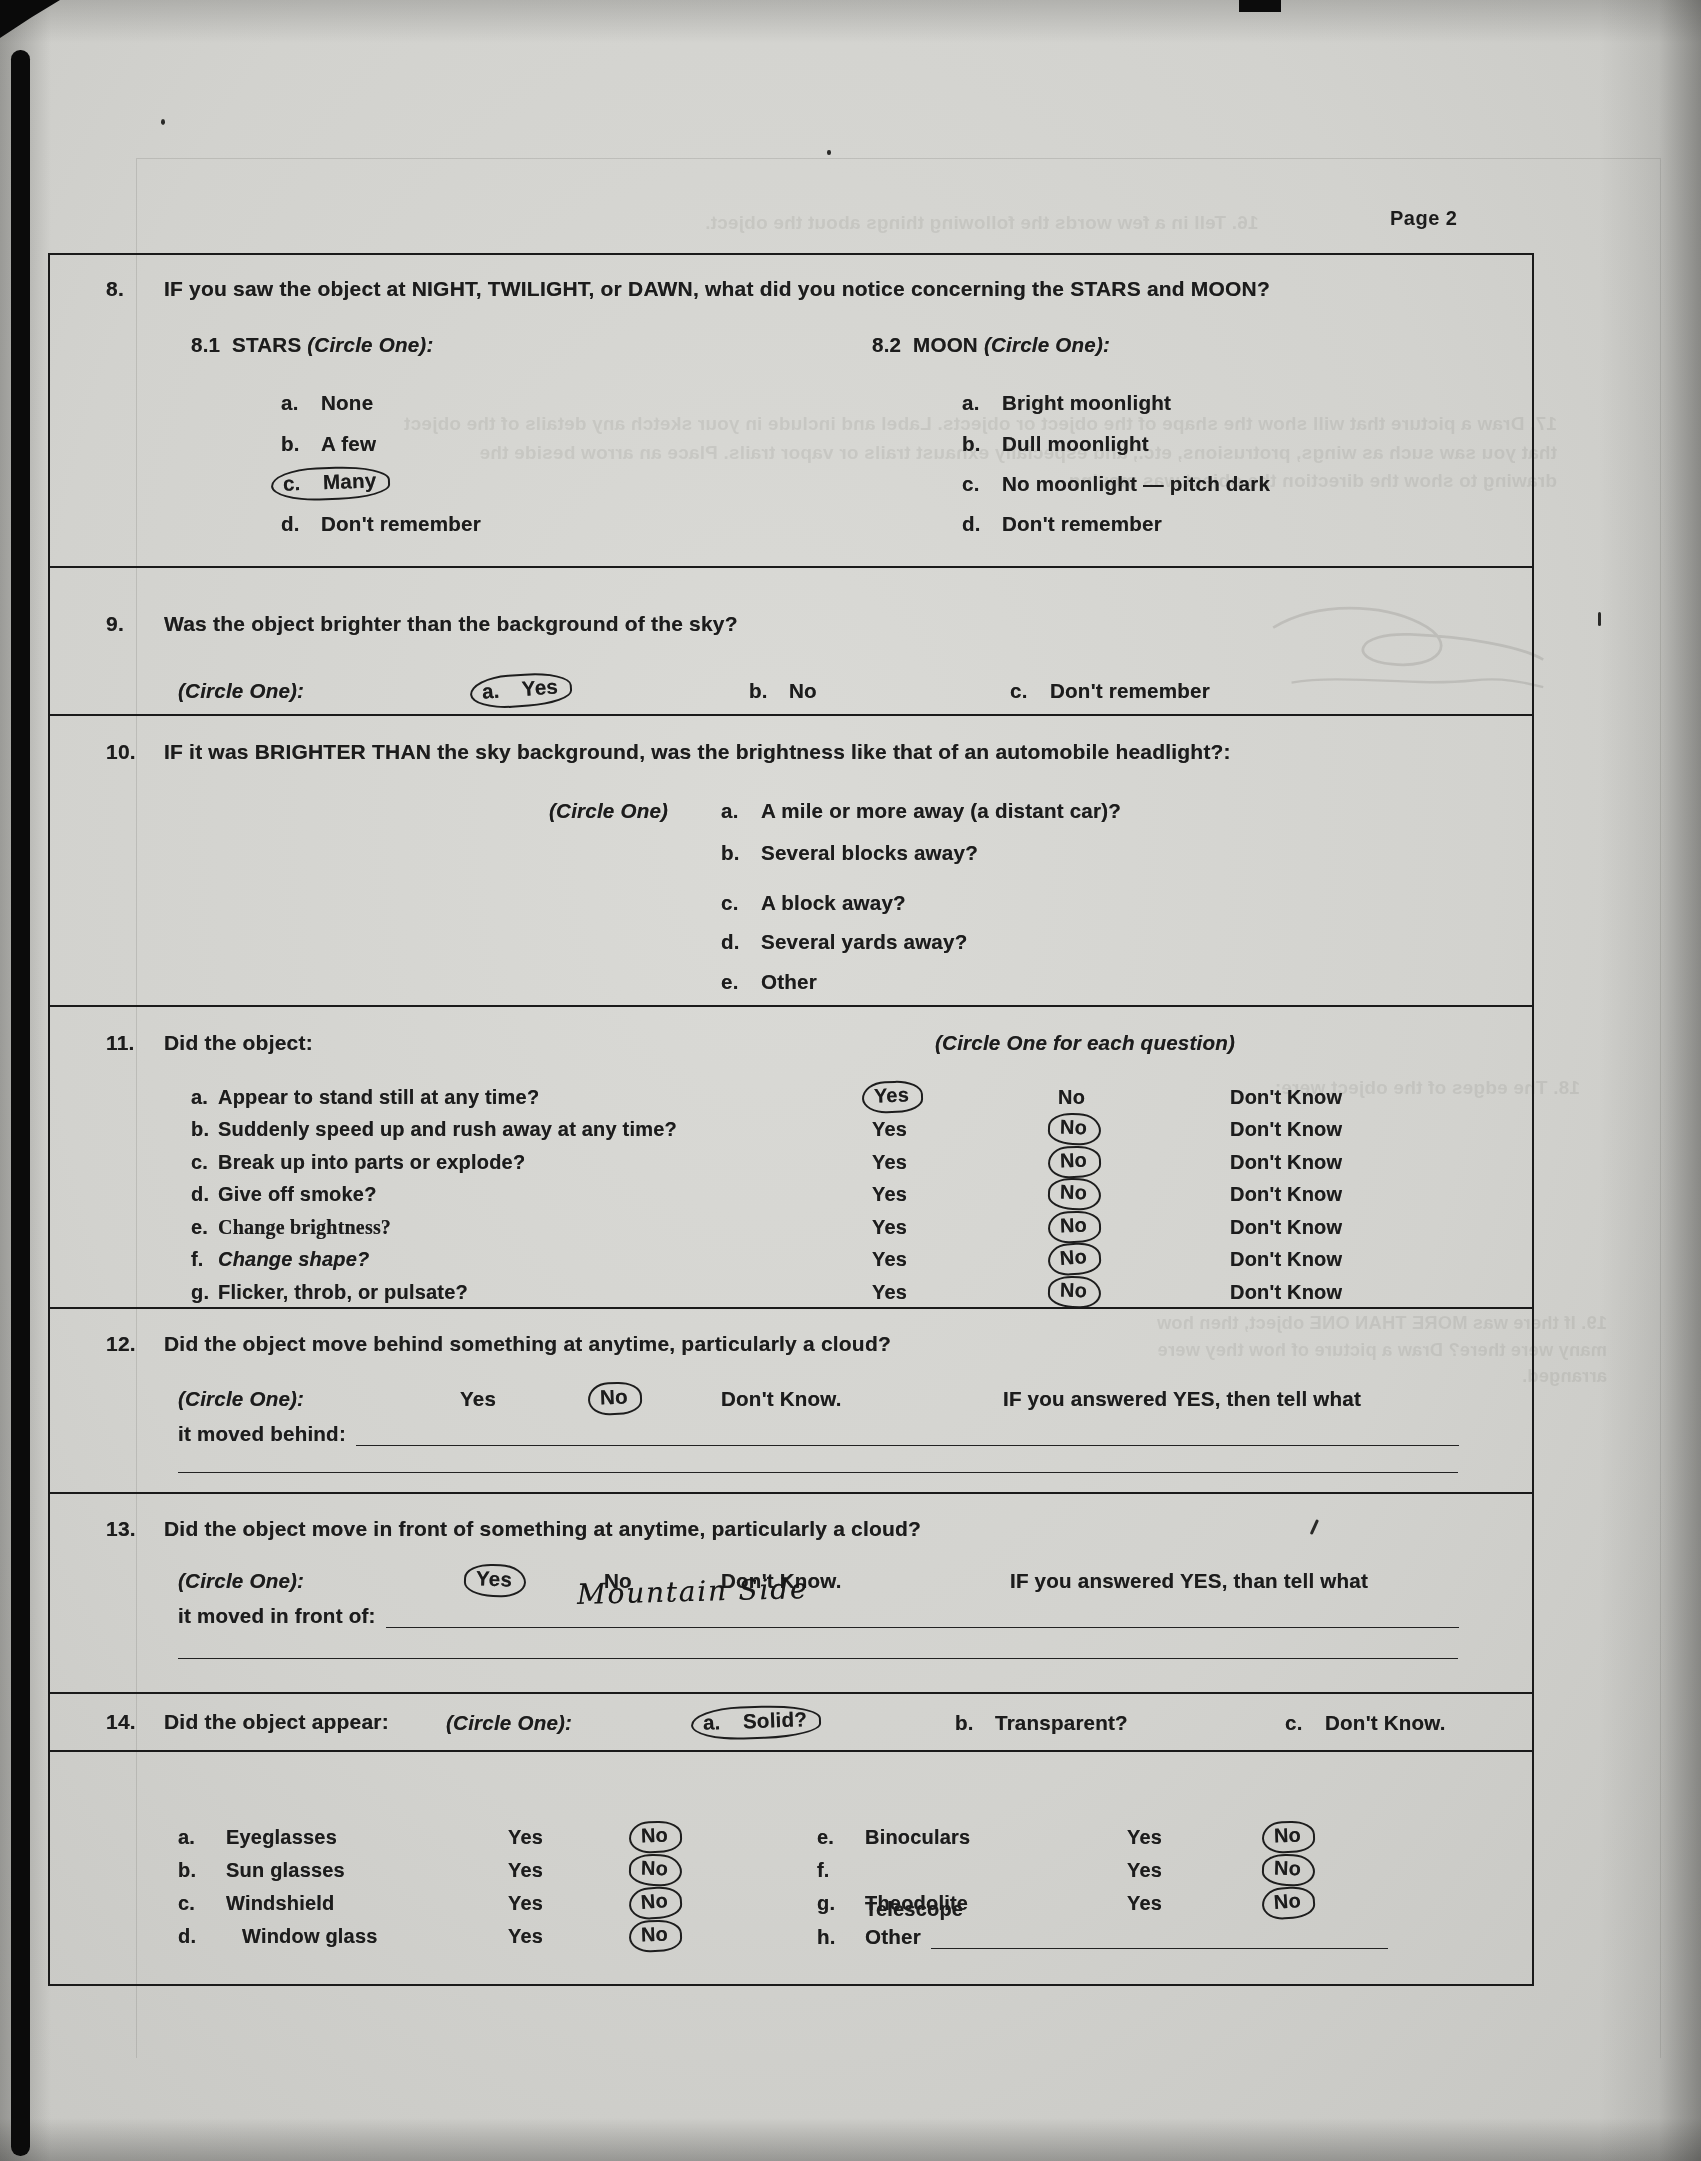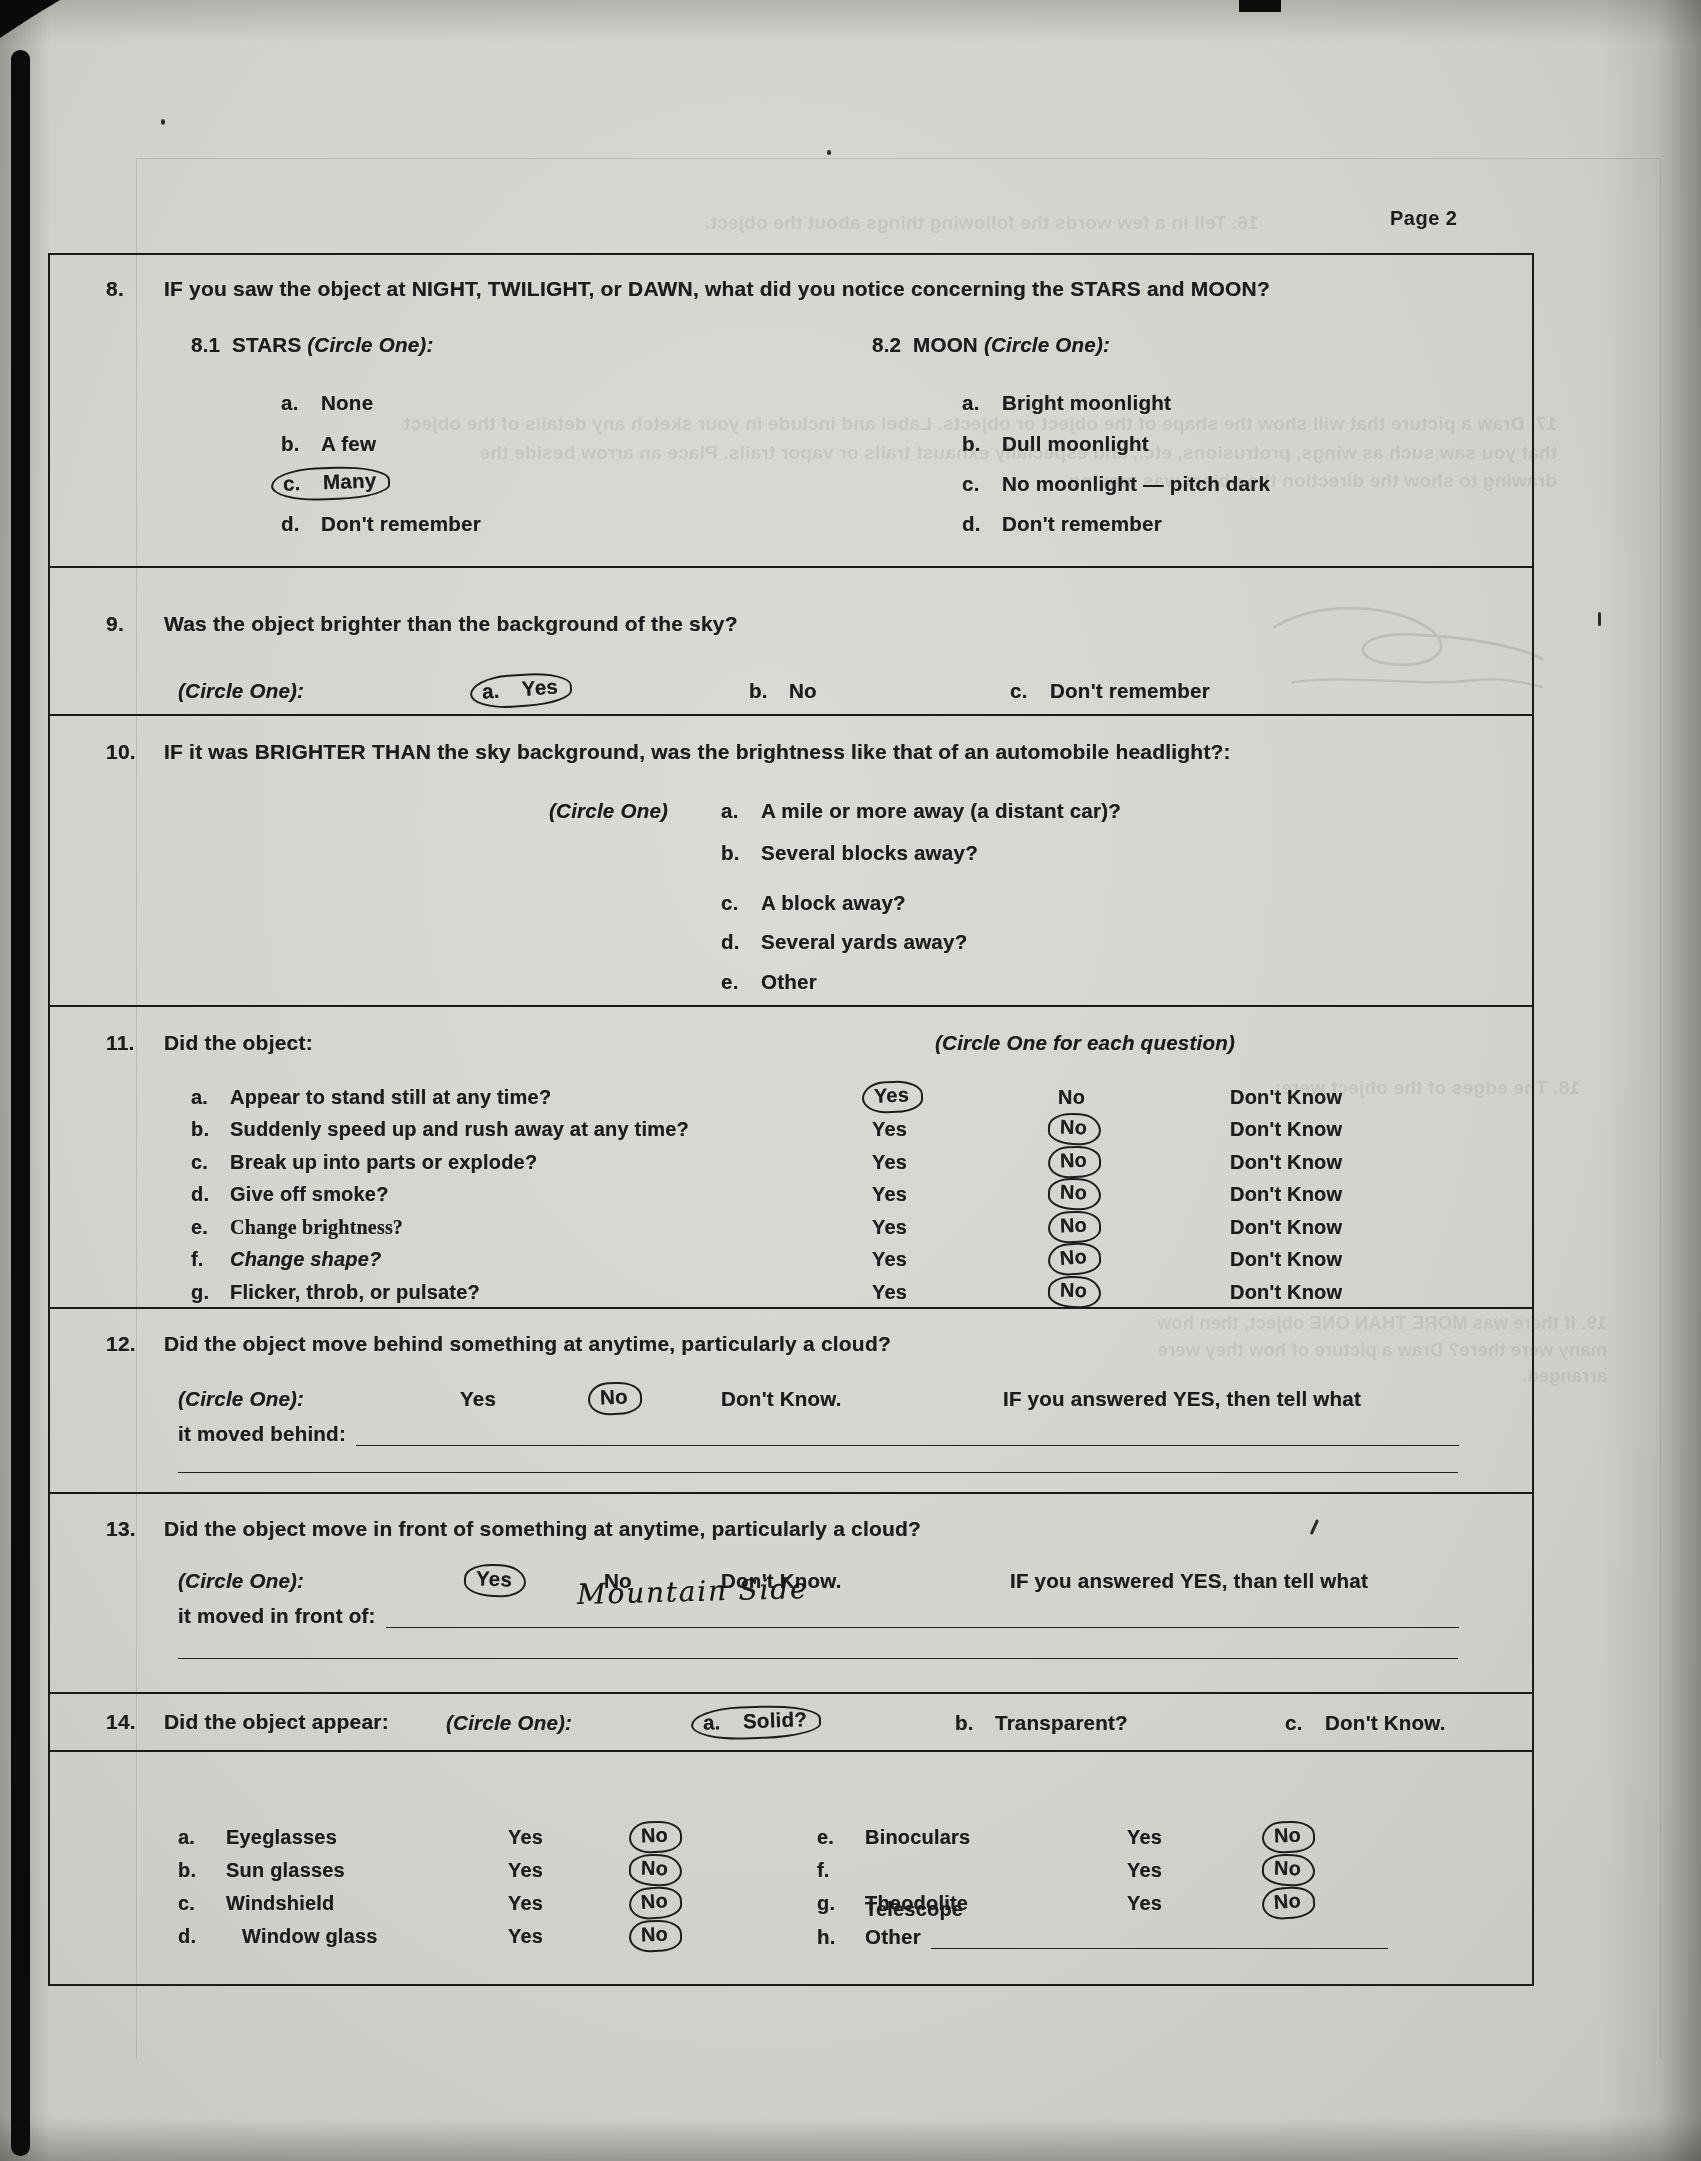--- a/index.html
+++ b/index.html
@@ -85,21 +85,21 @@
   .hand {
     position:absolute;
     font-family:"DejaVu Serif", serif; font-style:italic; font-weight:400;
     font-size:28px; letter-spacing:1.8px; color:#161616;
     transform:rotate(-1.5deg); white-space:nowrap;
   }
 
   .scribble { position:absolute; z-index:1; opacity:.16; pointer-events:none; }
 
   
-  .c-letter { left:141px; }  .c-label { left:180px; }
+  .c-letter { left:141px; }  .c-label { left:168px; }
   .c-yes { left:822px; }    .c-no { left:1008px; }    .c-dk { left:1180px; }
   .l-letter { left:128px; }  .l-label { left:176px; }  .l-yes { left:458px; } .l-no { left:589px; }
   .r-letter { left:767px; } .r-label { left:815px; } .r-yes { left:1077px; } .r-no { left:1222px; }
 </style>
 </head>
 <body>
 
 <div class="paper"></div>
 <div class="ghost-page"></div>
 

